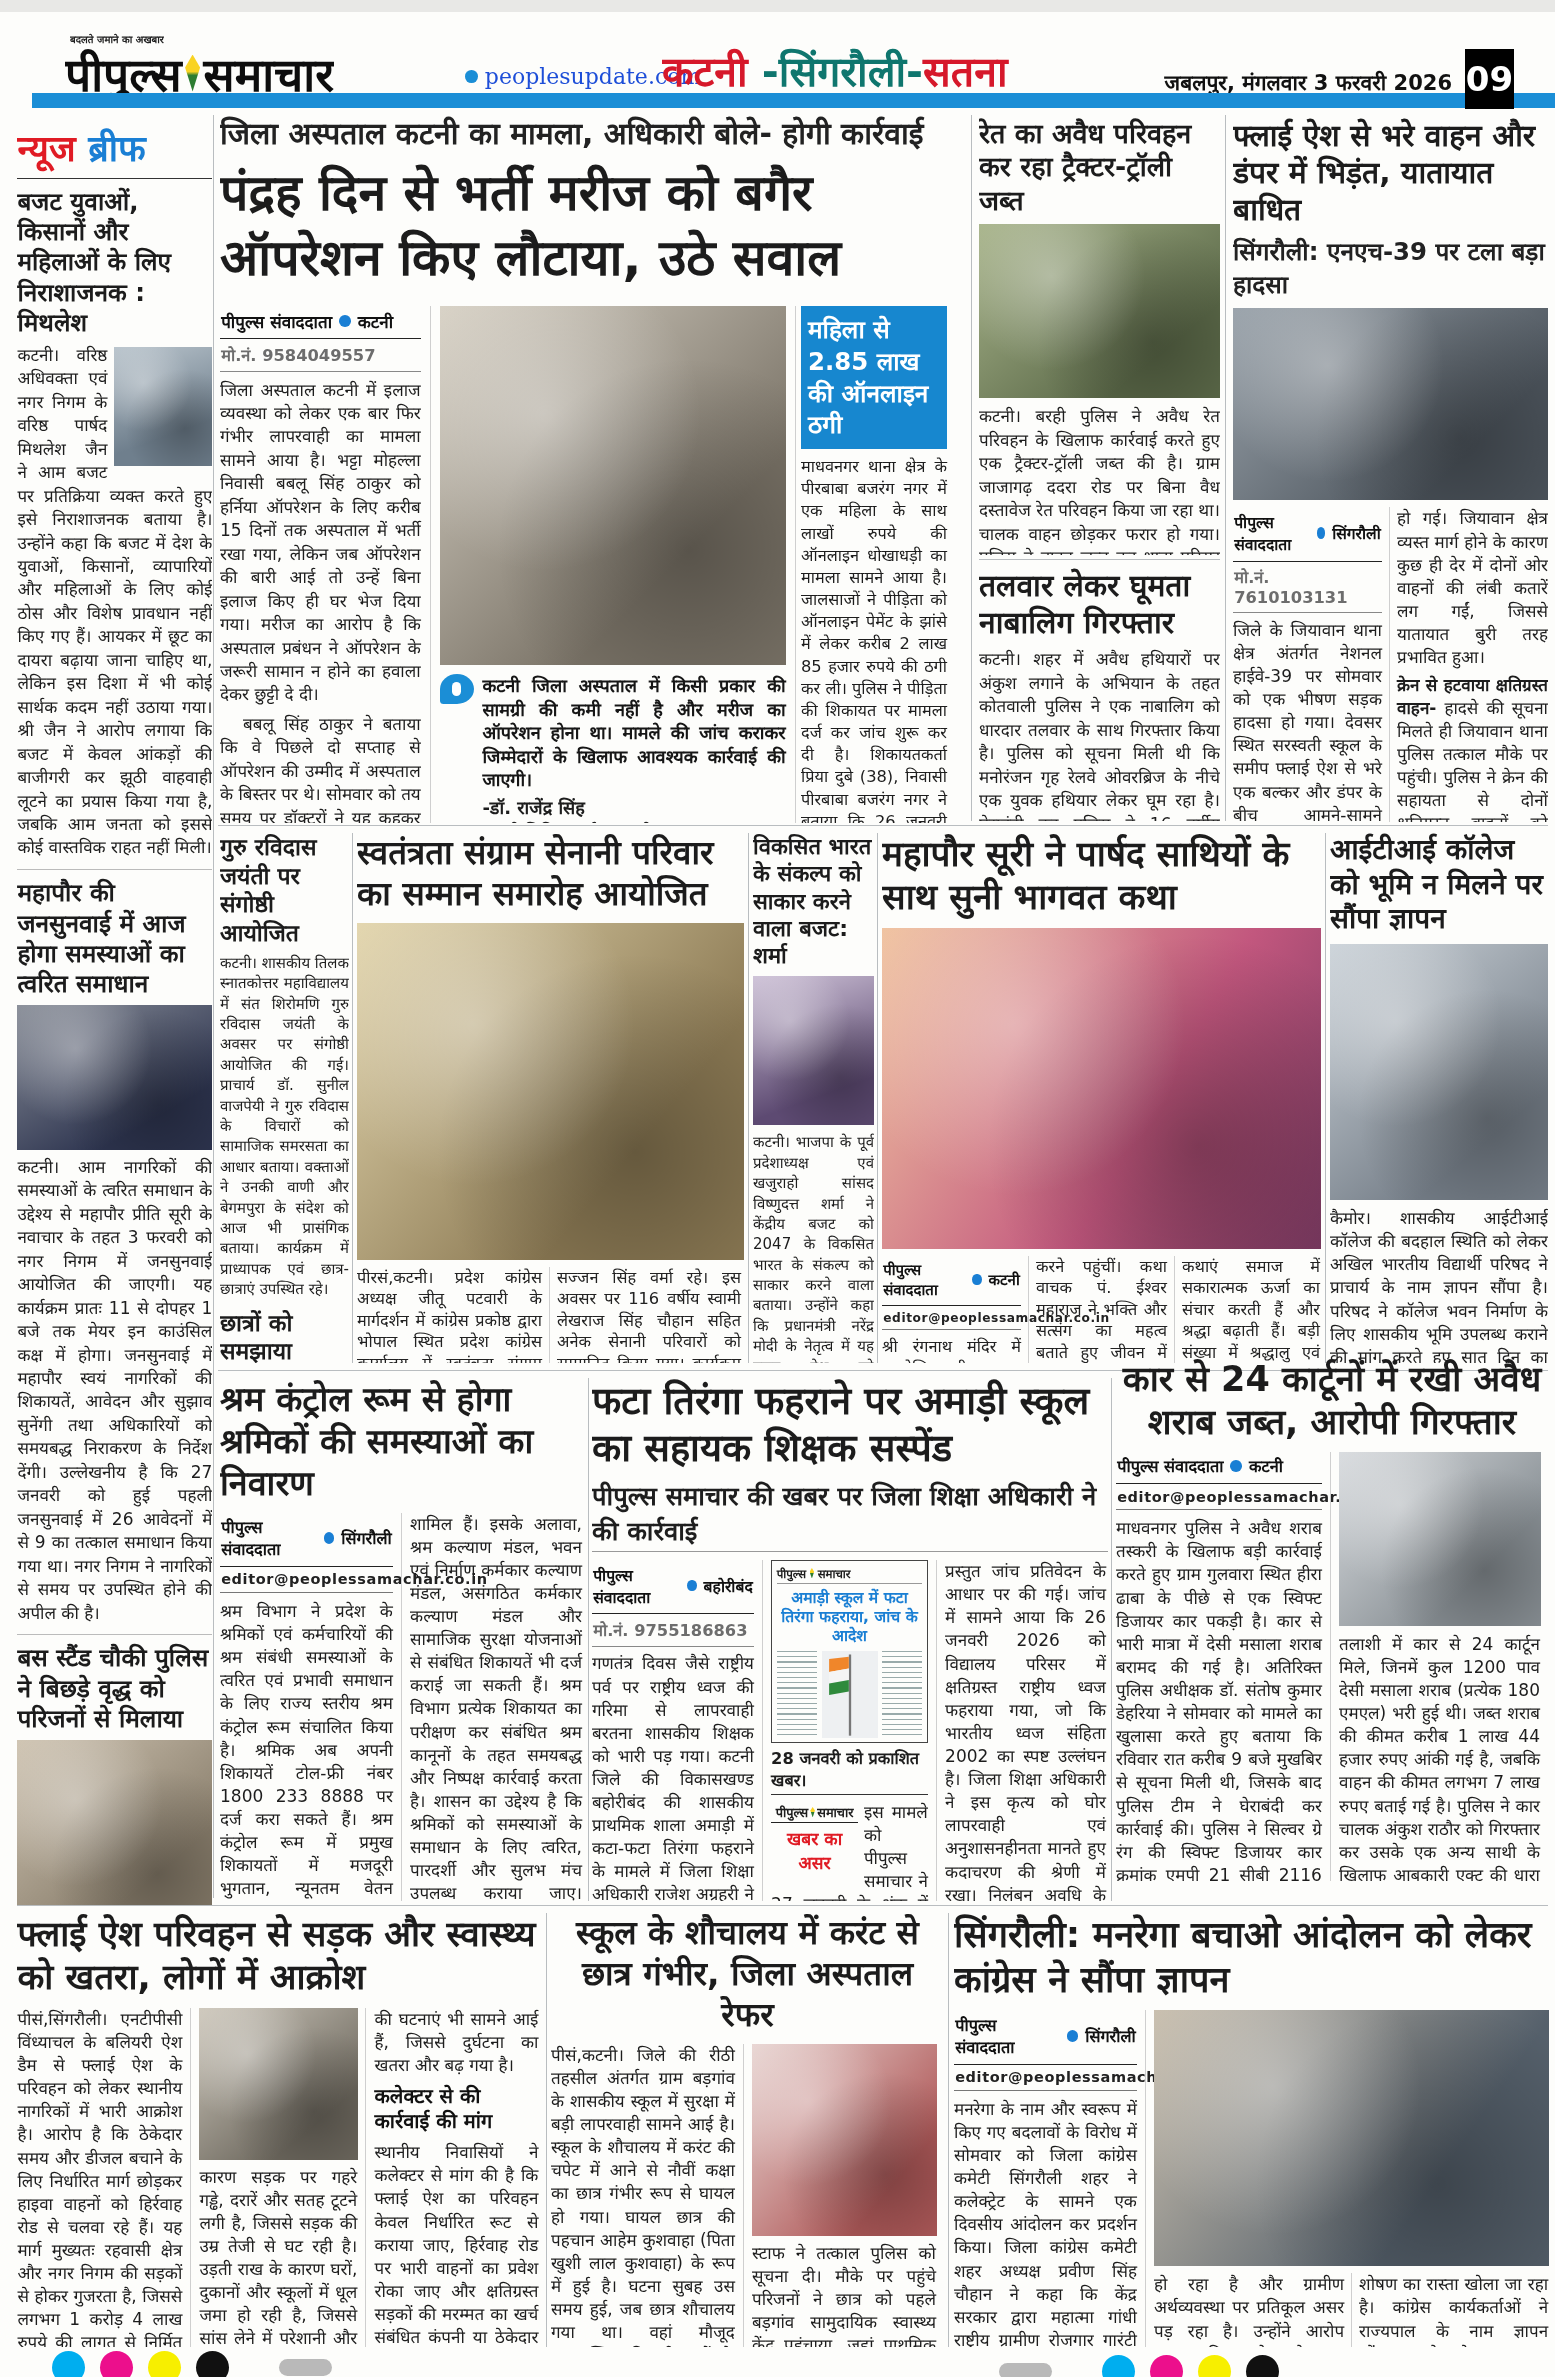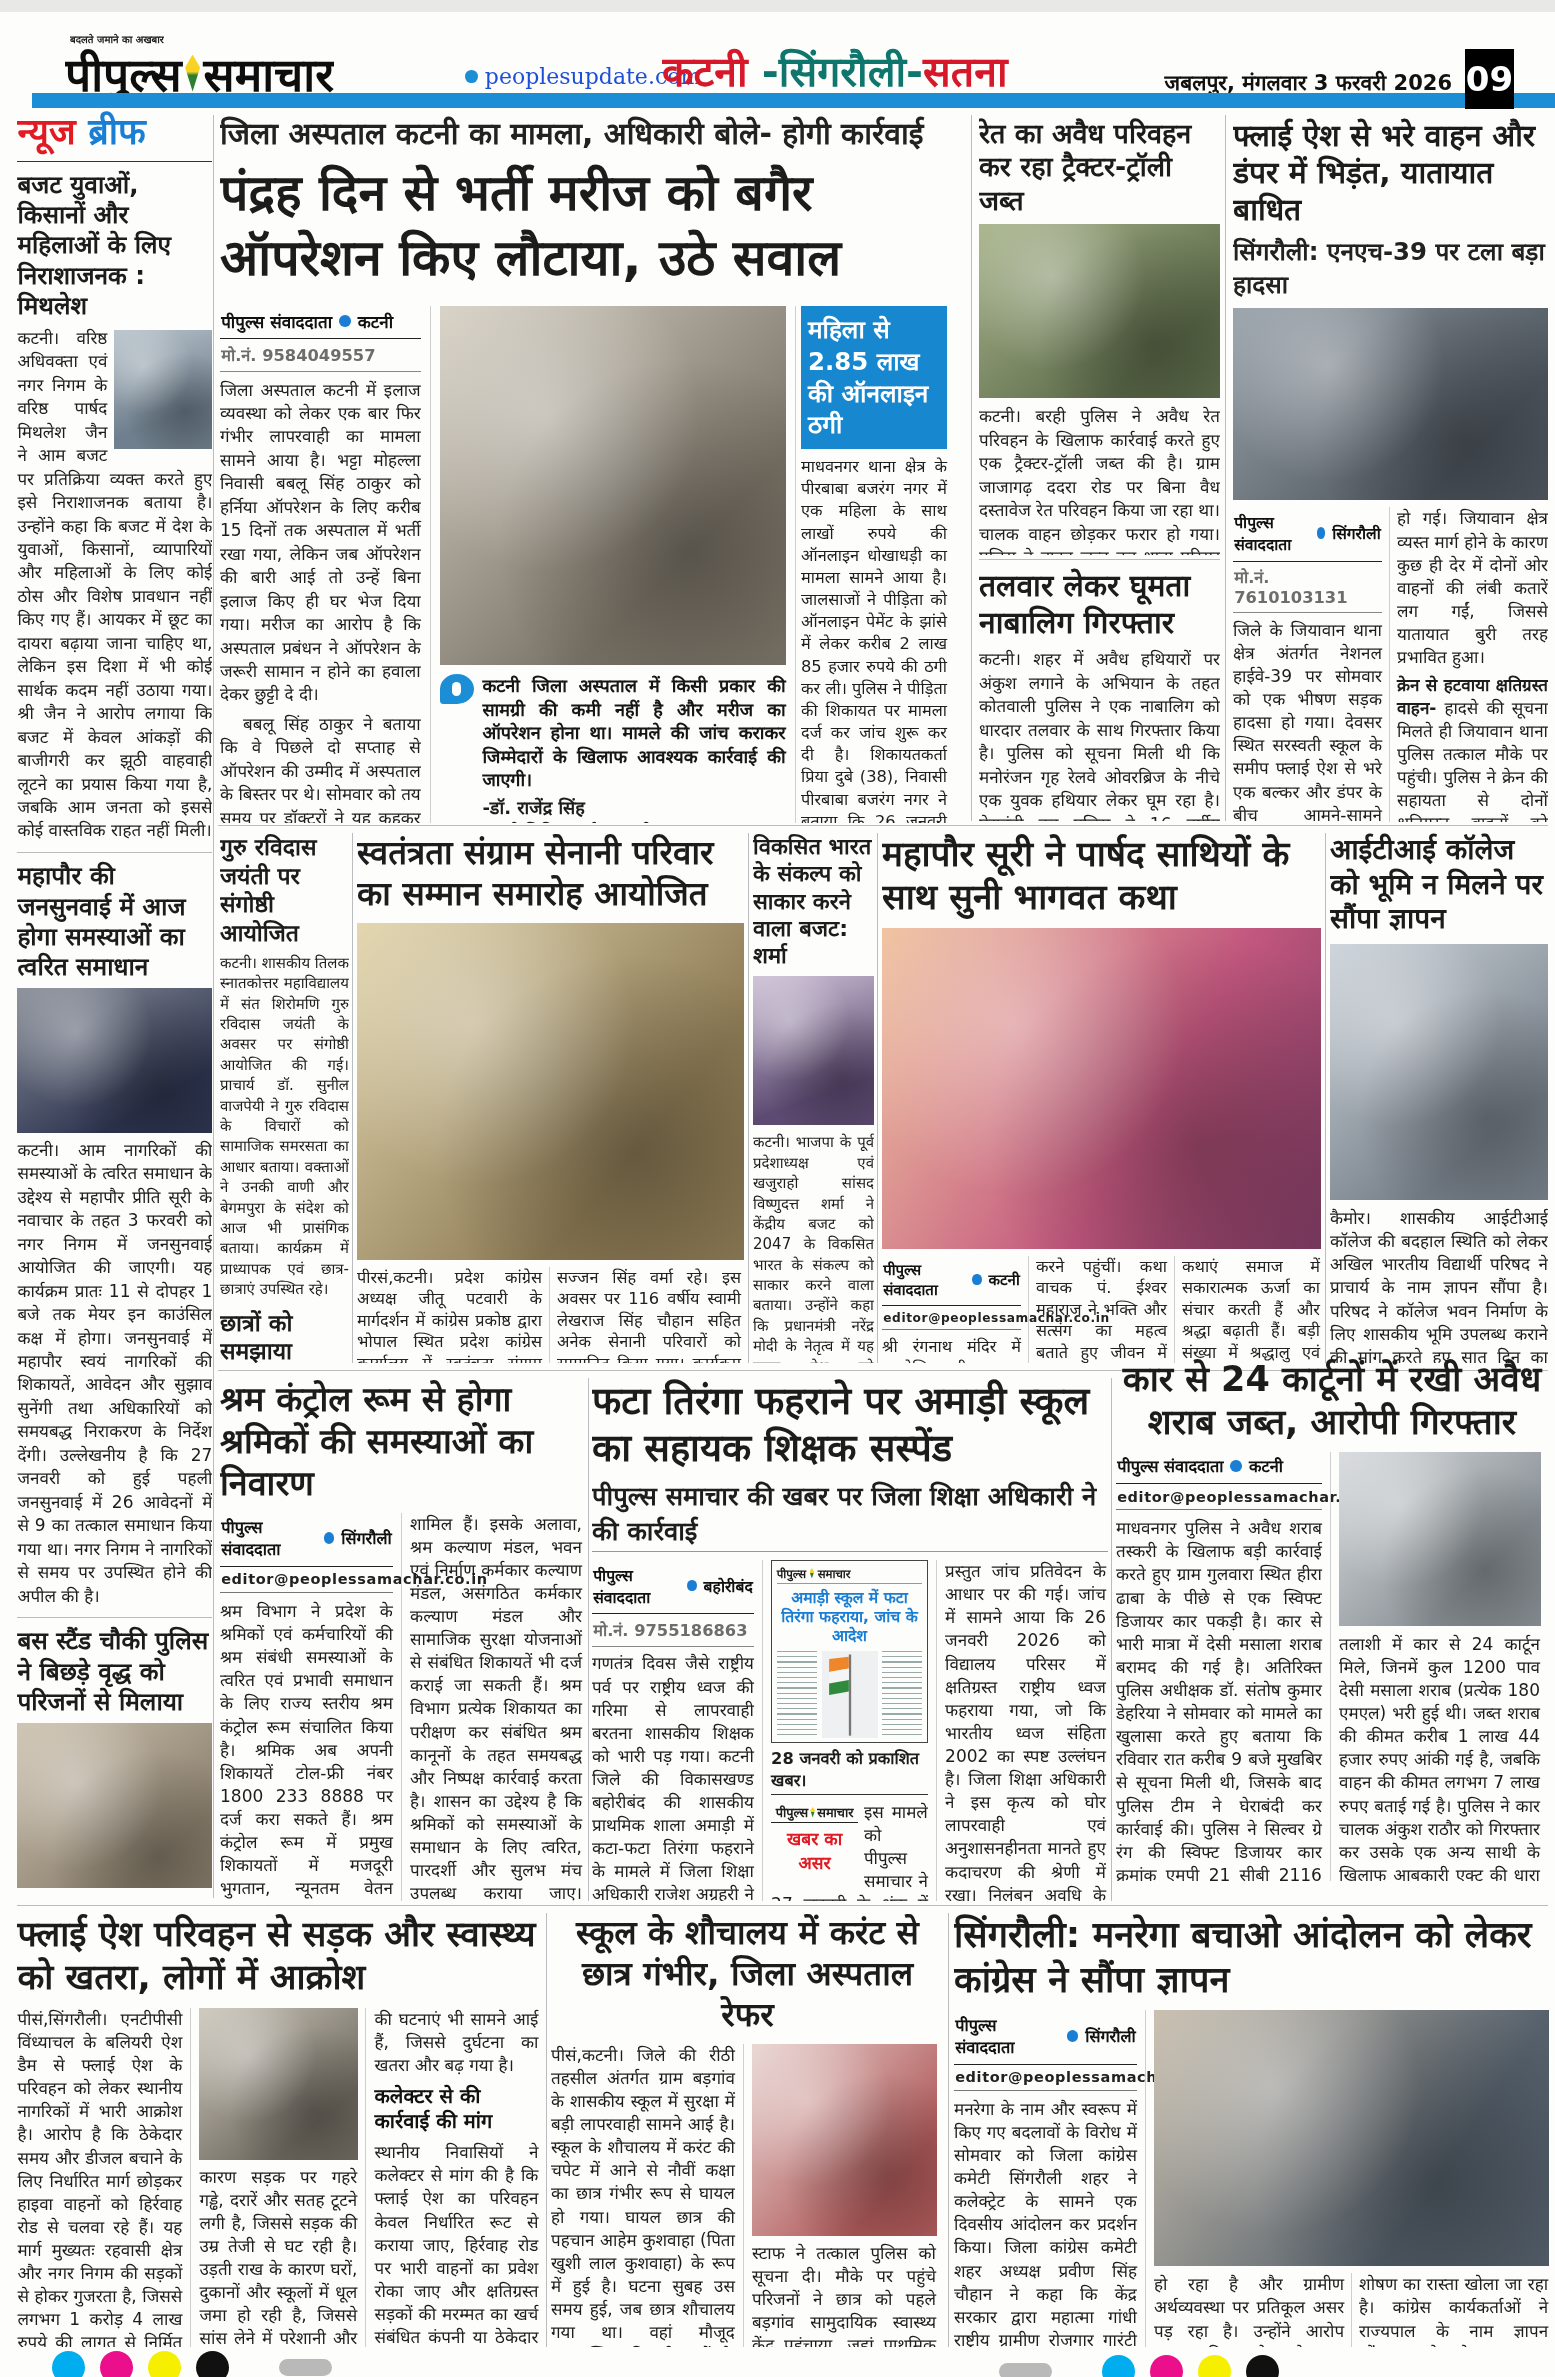--- a/index.html
+++ b/index.html
@@ -56,21 +56,21 @@
     <div class="abs" style="left:662px;top:30px;width:453px;font-size:41px;font-weight:900;white-space:nowrap;">
       <span style="color:var(--brand-red);">कटनी</span><span style="color:#0f766e;"> -सिंगरौली-</span><span style="color:var(--brand-red);">सतना</span>
     </div>
     <div class="abs" style="left:1150px;top:56px;width:302px;text-align:right;font-size:21px;font-weight:bold;color:#111;">जबलपुर, मंगलवार 3 फरवरी 2026</div>
     <div class="abs" style="left:32px;top:81px;width:1523px;height:15px;background:var(--accent-blue);"></div>
     <div class="abs" style="left:1465px;top:37px;width:49px;height:60px;background:#000;color:#fff;display:flex;align-items:center;justify-content:center;z-index:3;">
       <span style="font-size:34px;font-weight:bold;">09</span>
     </div>
   </div>
 
-  <div class="abs" style="left:17.4px;top:94px;width:195px;height:1782px;">
+  <div class="abs" style="left:17.4px;top:111px;width:195px;height:1782px;">
     <div style="font-size:36px;font-weight:900;border-bottom:1.7px solid #333;padding-bottom:5.8px;">
       <span style="color:var(--news-red);">न्यूज</span>
       <span style="color:var(--title-blue);">ब्रीफ</span>
     </div>
 
     <div style="padding-top:8.1px;border-bottom:0.6px solid #bbb;padding-bottom:9.3px;">
       <div class="hl" style="font-size:24.4px;margin-bottom:5.8px;">बजट युवाओं, किसानों और महिलाओं के लिए निराशाजनक : मिथलेश</div>
       <div class="photo" style="float:right;width:98px;height:119px;margin:3.5px 0 4.6px 7px;background:linear-gradient(160deg,#b9c4cc,#6f7f8d 70%);"></div>
       <div class="body-t">कटनी। वरिष्ठ अधिवक्ता एवं नगर निगम के वरिष्ठ पार्षद मिथलेश जैन ने आम बजट पर प्रतिक्रिया व्यक्त करते हुए इसे निराशाजनक बताया है। उन्होंने कहा कि बजट में देश के युवाओं, किसानों, व्यापारियों और महिलाओं के लिए कोई ठोस और विशेष प्रावधान नहीं किए गए हैं। आयकर में छूट का दायरा बढ़ाया जाना चाहिए था, लेकिन इस दिशा में भी कोई सार्थक कदम नहीं उठाया गया। श्री जैन ने आरोप लगाया कि बजट में केवल आंकड़ों की बाजीगरी कर झूठी वाहवाही लूटने का प्रयास किया गया है, जबकि आम जनता को इससे कोई वास्तविक राहत नहीं मिली।</div>
     </div>

